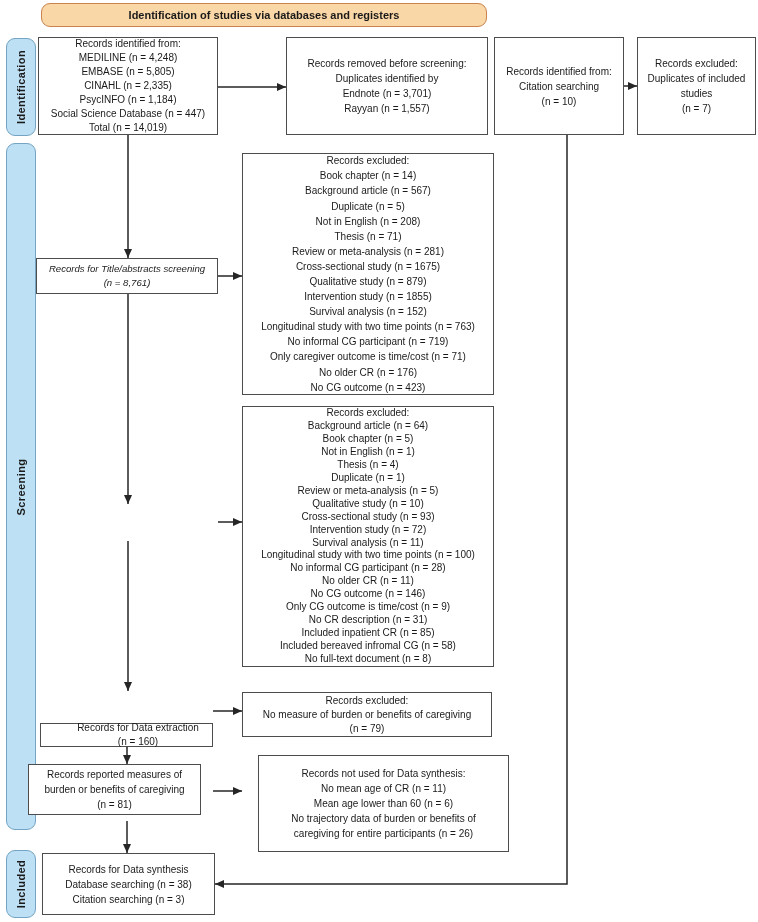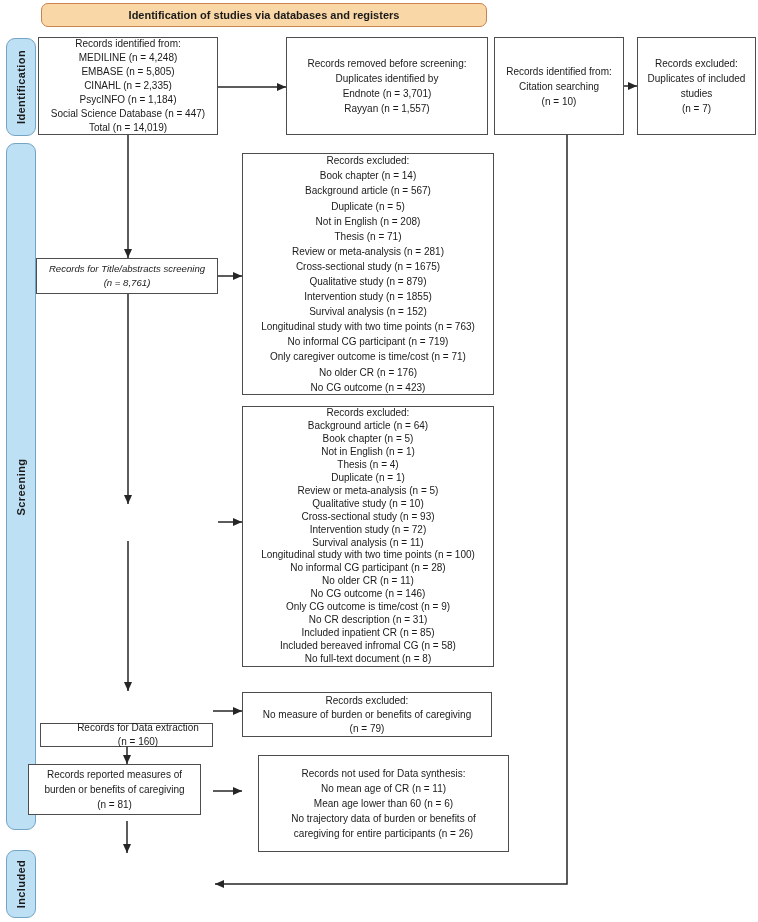--- a/index.html
+++ b/index.html
@@ -71,21 +71,21 @@
     <path d="M218 522 H242" marker-end="url(#ah)"></path>
     <path d="M128 541 V691" marker-end="url(#ah)"></path>
     <path d="M213 711 H242" marker-end="url(#ah)"></path>
     <path d="M127 729 V764" marker-end="url(#ah)"></path>
     <path d="M213 791 H242" marker-end="url(#ah)"></path>
     <path d="M127 821 V853" marker-end="url(#ah)"></path>
     <path d="M623 86 H637" marker-end="url(#ah)"></path>
     <path d="M567 135 V884 H215" marker-end="url(#ah)"></path>
   </svg>
 
-  <div class="chart-header" style="left:41px;top:3px;width:446px;height:24px;border-radius:7px;">
+  <div class="chart-header" style="left:41px;top:3px;width:446px;height:24px;">
     <span>Identification of studies via databases and registers</span>
   </div>
 
   <div class="side-label" style="left:6px;top:38px;width:30px;height:98px;">
     <span>Identification</span>
   </div>
   <div class="side-label" style="left:6px;top:143px;width:30px;height:687px;">
     <span>Screening</span>
   </div>
   <div class="side-label" style="left:6px;top:850px;width:30px;height:68px;">
@@ -181,14 +181,19 @@
 (n = 81)</span>
   </div>
   <div class="node lh15" style="left:258px;top:755px;width:251px;height:97px;">
     <span>Records not used for Data synthesis:
 No mean age of CR (n = 11)
 Mean age lower than 60 (n = 6)
 No trajectory data of burden or benefits of
 caregiving for entire participants (n = 26)</span>
   </div>
 
+  <div class="node lh15" style="left:42px;top:853px;width:173px;height:62px;">
+    <span>Records for Data synthesis
+Database searching (n = 38)
+Citation searching (n = 3)</span>
+  </div>
 
 </div>
 
 </body></html>

